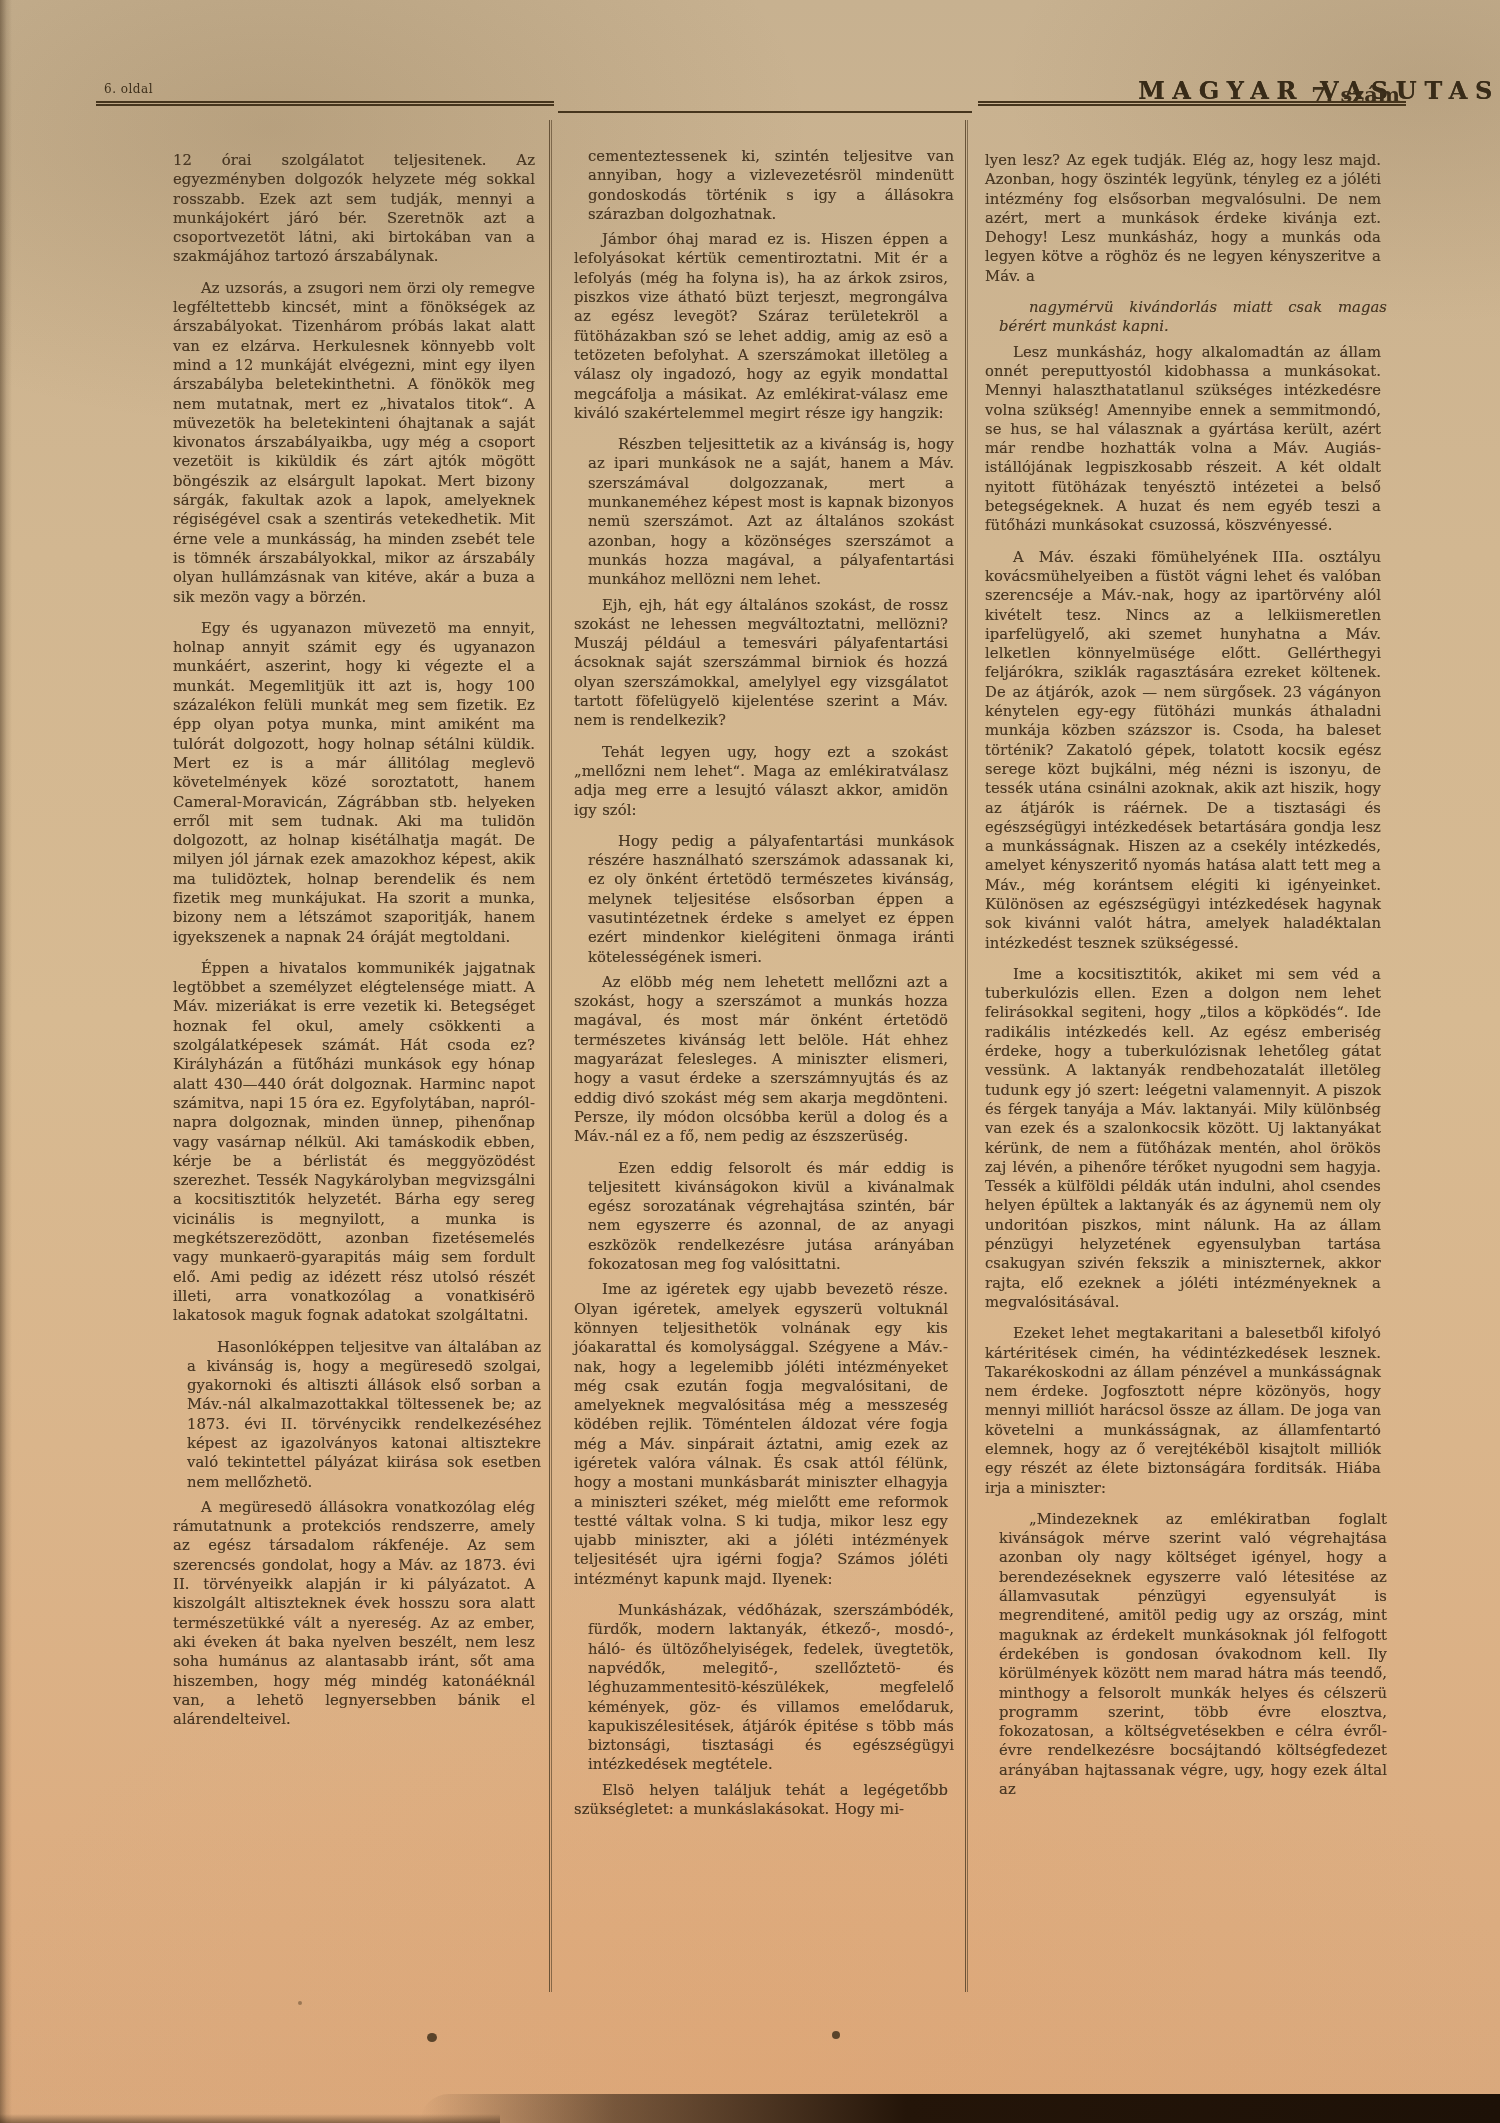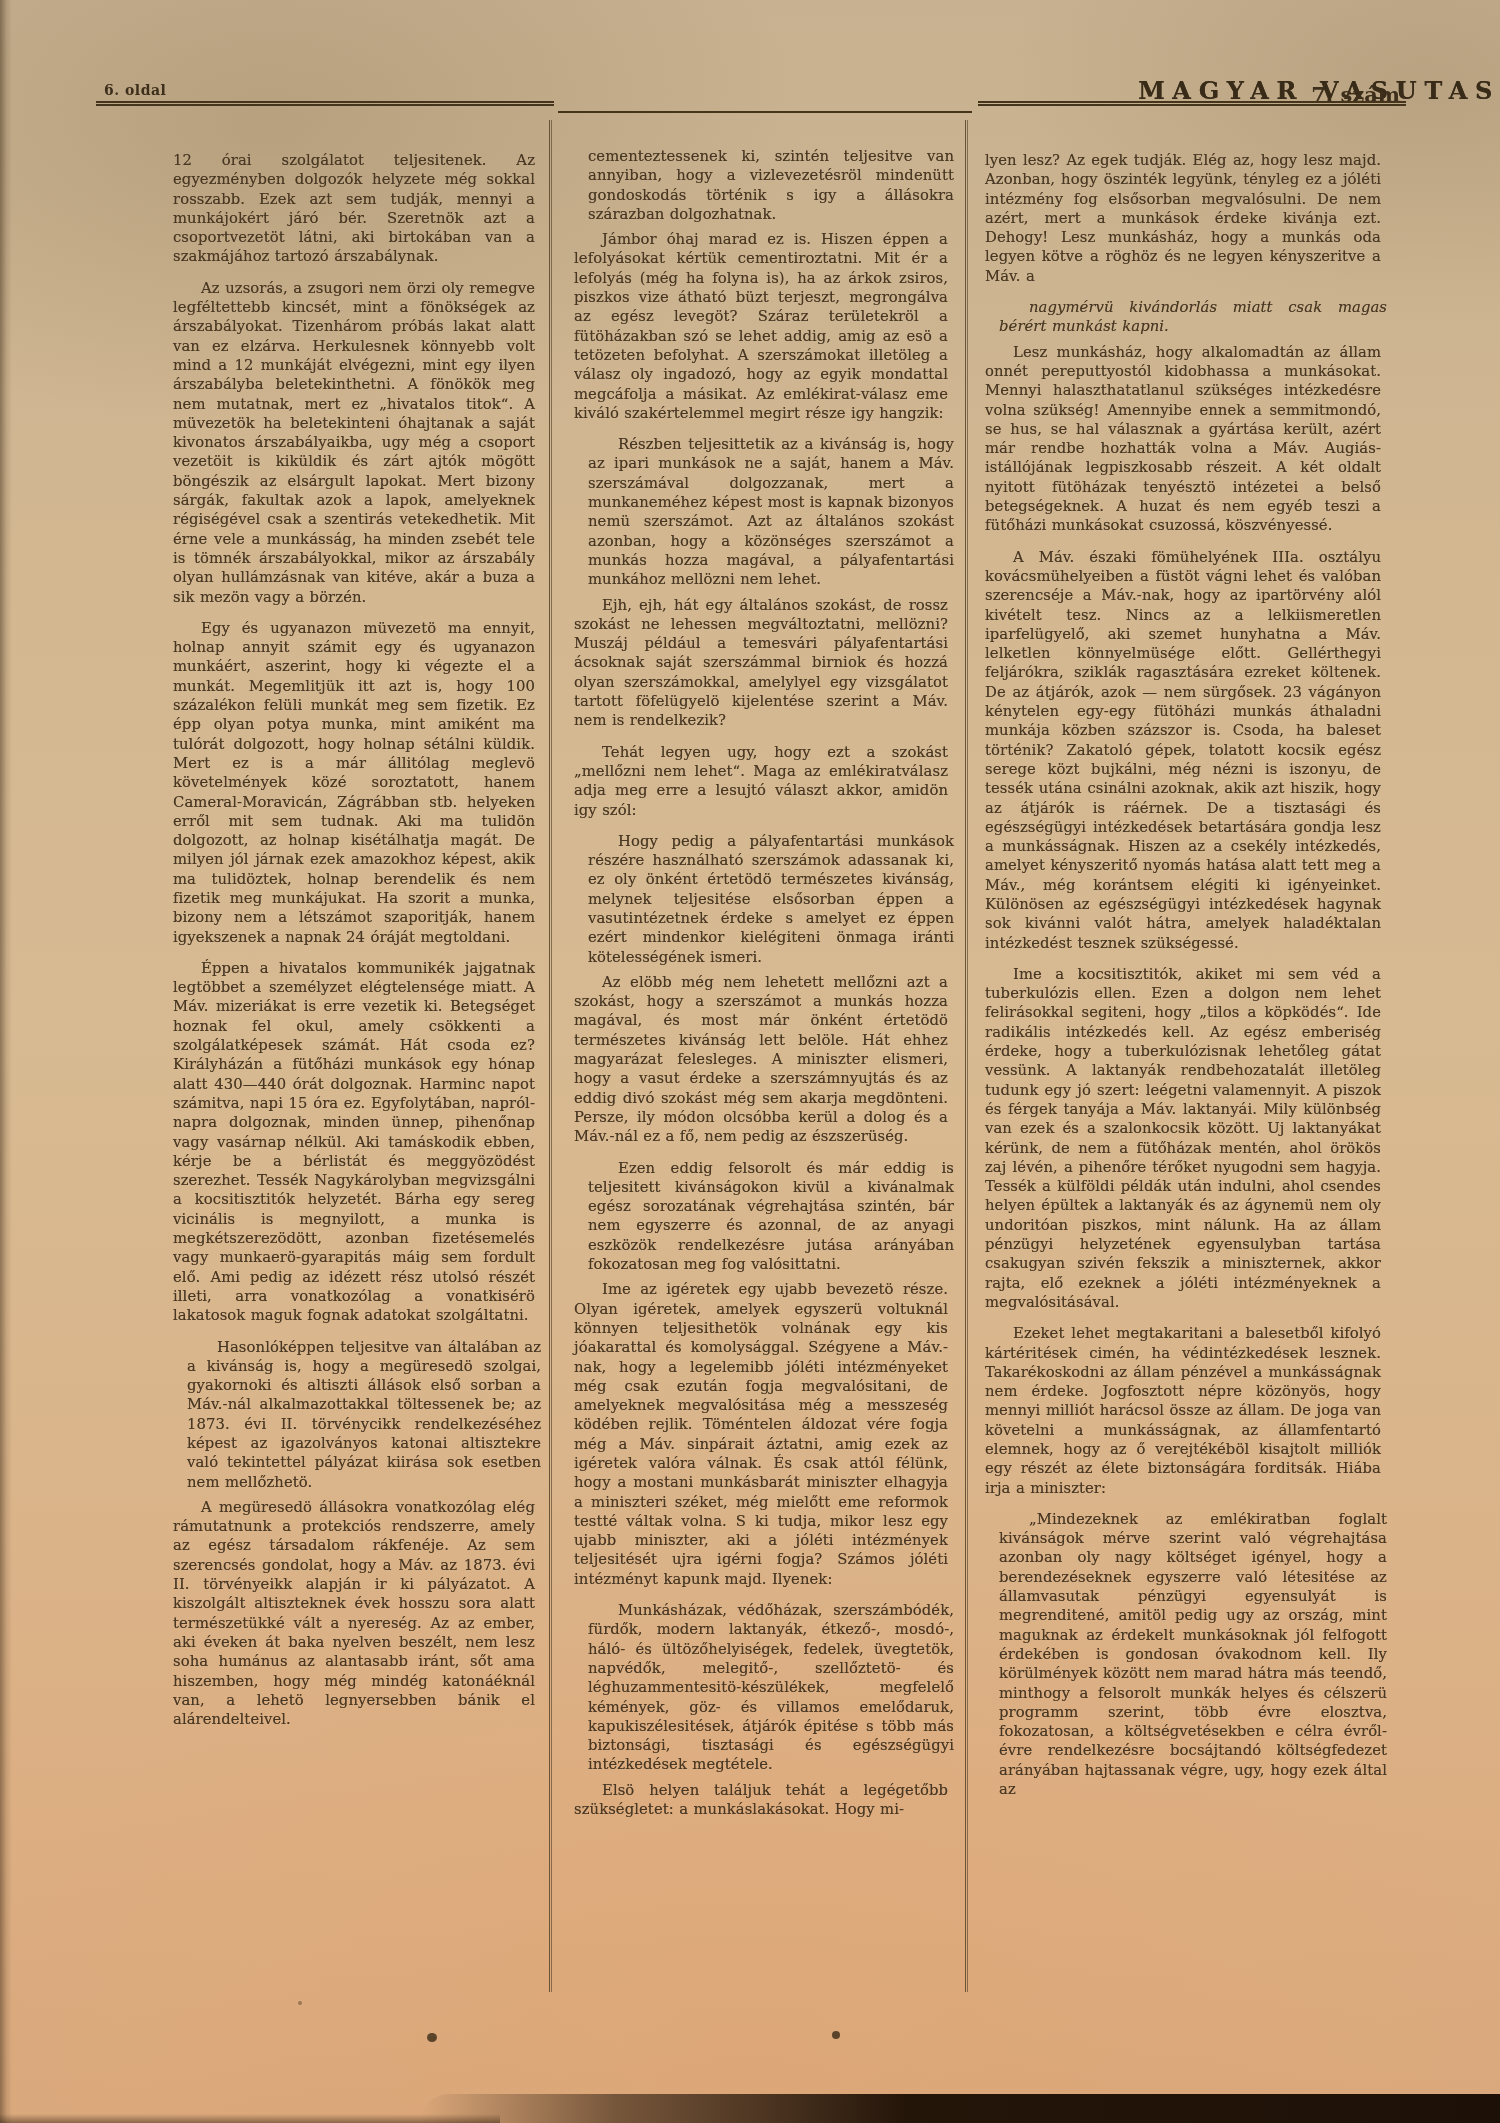--- a/index.html
+++ b/index.html
@@ -21,21 +21,21 @@
     background:linear-gradient(90deg, rgba(52,34,16,0.45), rgba(52,34,16,0.12) 55%, rgba(52,34,16,0) 100%);}
   
   #bottom-band{position:absolute;left:420px;right:0;top:2094px;bottom:0;
     background:linear-gradient(90deg, rgba(36,21,9,0) 0%, rgba(36,21,9,0.55) 18%, #241509 45%, #1d1107 100%);
     border-radius:60px 0 0 0;}
   #bottom-strip{position:absolute;left:0;right:1000px;top:2114px;bottom:0;
     background:linear-gradient(180deg, rgba(40,24,10,0.0), rgba(40,24,10,0.45));}
   .ink-dot{position:absolute;background:#3a2a17;border-radius:50%;opacity:.8;}
 
   
-  #hdr-left{position:absolute;left:104px;top:82px;font-size:14px;font-weight:bold;letter-spacing:.5px;color:#3d2f1b;}
+  #hdr-left{position:absolute;left:104px;top:82px;font-size:12px;font-weight:normal;letter-spacing:.5px;color:#3d2f1b;}
   #hdr-title{position:absolute;left:0;right:0;top:76px;text-align:right;font-size:24px;font-weight:bold;
     letter-spacing:.32em;color:#382b18;text-shadow:0 0 .6px rgba(56,43,24,.8);}
   #hdr-right{position:absolute;right:100px;top:82px;font-size:21px;font-weight:bold;color:#3d2f1b;}
   .rule{position:absolute;background:#4a3920;}
   .rule.double{height:5px;background:
       linear-gradient(180deg,#46351d 0 2px, rgba(0,0,0,0) 2px 3px, #46351d 3px 5px);}
   #rule-left{left:96px;width:458px;top:101px;}
   #rule-right{left:978px;width:428px;top:101px;}
   #rule-center{left:558px;width:414px;top:111px;height:3px;background:
       linear-gradient(180deg,#46351d 0 2px, rgba(0,0,0,0) 2px 3px);}

